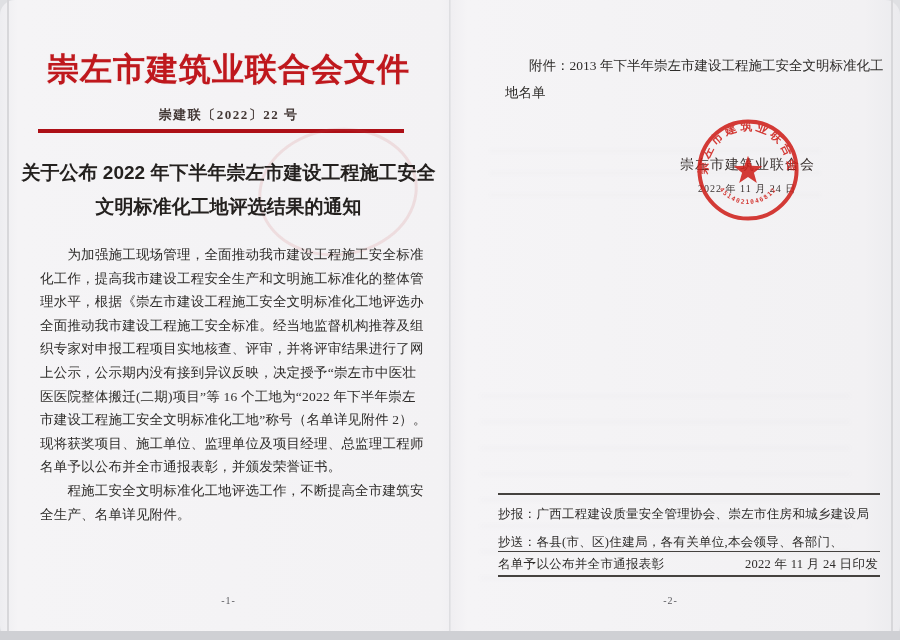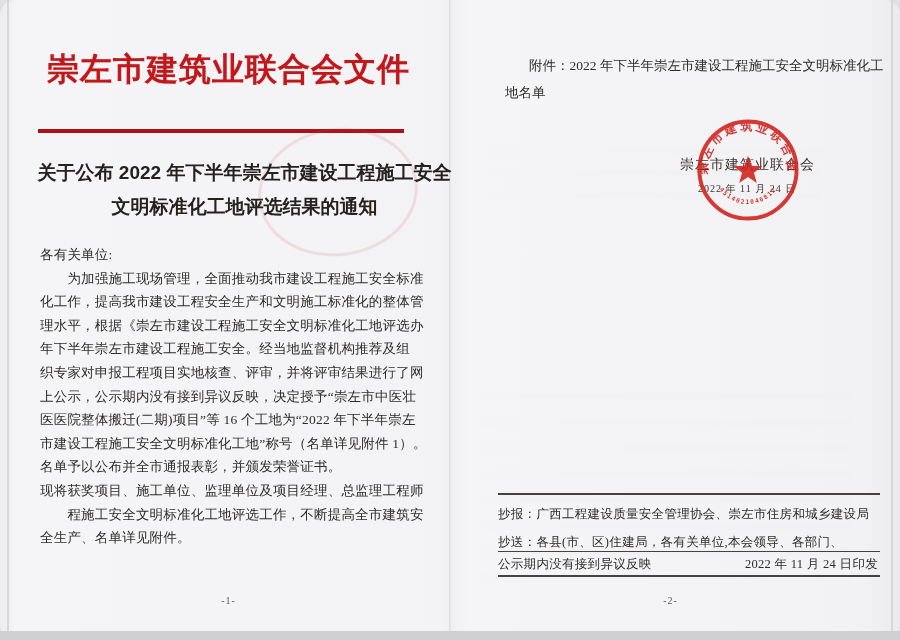--- a/index.html
+++ b/index.html
@@ -37,21 +37,21 @@
     background:#ad1017;
   }
   .watermark-seal {
     position:absolute; left:250px; top:128px; width:160px; height:128px;
     border:3px solid rgba(198,80,78,.13); border-radius:50%;
     transform:rotate(-8deg);
   }
   .notice-title {
     position:absolute; left:0; top:156px; width:100%;
     text-align:center; font-family:"Liberation Sans","DejaVu Sans",sans-serif;
-    font-size:19px; font-weight:bold; color:#24211f; line-height:34px;margin-left:16px;
+    font-size:19px; font-weight:bold; color:#24211f; line-height:34px;
   }
   .body-block {
     position:absolute; left:32px; top:243px; width:392px;
     font-size:13.5px; color:#2e2c2a; line-height:23.6px; letter-spacing:.2px;
   }
   .body-line { white-space:pre; }
   .page-num {
     position:absolute; left:0; bottom:26px; width:100%;
     text-align:center; font-size:10px; color:#5a5a5e; letter-spacing:1px;
   }
@@ -80,50 +80,50 @@
 <body>
 
 <div class="scan">
   <div class="edge-line edge-left"></div>
   <div class="edge-line edge-center"></div>
   <div class="edge-line edge-right"></div>
   <div class="bottom-strip"></div>
 
   <div class="page page-1">
     <div class="header-title">崇左市建筑业联合会文件</div>
+    <div class="doc-number">崇建联〔2022〕22 号</div>
     <div class="red-rule"></div>
     <div class="watermark-seal"></div>
     <div class="notice-title">
       <div>关于公布 2022 年下半年崇左市建设工程施工安全</div>
       <div>文明标准化工地评选结果的通知</div>
     </div>
     <div class="body-block">
-        <div class="body-line">各有关单位:</div>
         <div class="body-line">　　为加强施工现场管理，全面推动我市建设工程施工安全标准</div>
         <div class="body-line">化工作，提高我市建设工程安全生产和文明施工标准化的整体管</div>
         <div class="body-line">理水平，根据《崇左市建设工程施工安全文明标准化工地评选办</div>
-        <div class="body-line">年下半年崇左市建设工程施工安全。经当地监督机构推荐及组</div>
+        <div class="body-line">全面推动我市建设工程施工安全标准。经当地监督机构推荐及组</div>
         <div class="body-line">织专家对申报工程项目实地核查、评审，并将评审结果进行了网</div>
         <div class="body-line">上公示，公示期内没有接到异议反映，决定授予“崇左市中医壮</div>
         <div class="body-line">医医院整体搬迁(二期)项目”等 16 个工地为“2022 年下半年崇左</div>
-        <div class="body-line">市建设工程施工安全文明标准化工地”称号（名单详见附件 1）。</div>
+        <div class="body-line">市建设工程施工安全文明标准化工地”称号（名单详见附件 2）。</div>
+        <div class="body-line">现将获奖项目、施工单位、监理单位及项目经理、总监理工程师</div>
         <div class="body-line">名单予以公布并全市通报表彰，并颁发荣誉证书。</div>
-        <div class="body-line">现将获奖项目、施工单位、监理单位及项目经理、总监理工程师</div>
         <div class="body-line">　　程施工安全文明标准化工地评选工作，不断提高全市建筑安</div>
         <div class="body-line">全生产、名单详见附件。</div>
       </div>
     <div class="page-num">-1-</div>
   </div>
 
   <div class="page page-2">
     <div class="bleed bleed-a"></div>
     <div class="bleed bleed-b"></div>
 
     <div class="attachment">
-      <div class="l1">附件：2022 年下半年崇左市建设工程施工安全文明标准化工</div>
+      <div class="l1">附件：2013 年下半年崇左市建设工程施工安全文明标准化工</div>
       <div class="l2">地名单</div>
     </div>
 
     <div class="signer">崇左市建筑业联合会</div>
     <div class="sign-date">2022 年 11 月 24 日</div>
 
     <svg class="seal-svg" viewBox="0 0 120 120">
       <defs>
         <path id="sealTop" d="M 16,74 A 46 46 0 1 1 104,74" fill="none"></path>
         <path id="sealBottom" d="M 25,78 A 40 40 0 0 0 95,78" fill="none"></path>
@@ -137,21 +137,21 @@
         <textPath href="#sealBottom" startOffset="50%" text-anchor="middle">4514021046812</textPath>
       </text>
     </svg>
 
     <div class="dist-block">
       <div class="rule"></div>
       <div class="dist-line">抄报：广西工程建设质量安全管理协会、崇左市住房和城乡建设局</div>
       <div class="dist-line">抄送：各县(市、区)住建局，各有关单位,本会领导、各部门、</div>
       <div class="rule"></div>
       <div class="issuer-row">
-        <span>公示期内没有接到异议反映</span>
+        <span>名单予以公布并全市通报表彰</span>
         <span>2022 年 11 月 24 日印发</span>
       </div>
       <div class="rule"></div>
     </div>
 
     <div class="page-num">-2-</div>
   </div>
 </div>
 
 </body></html>

